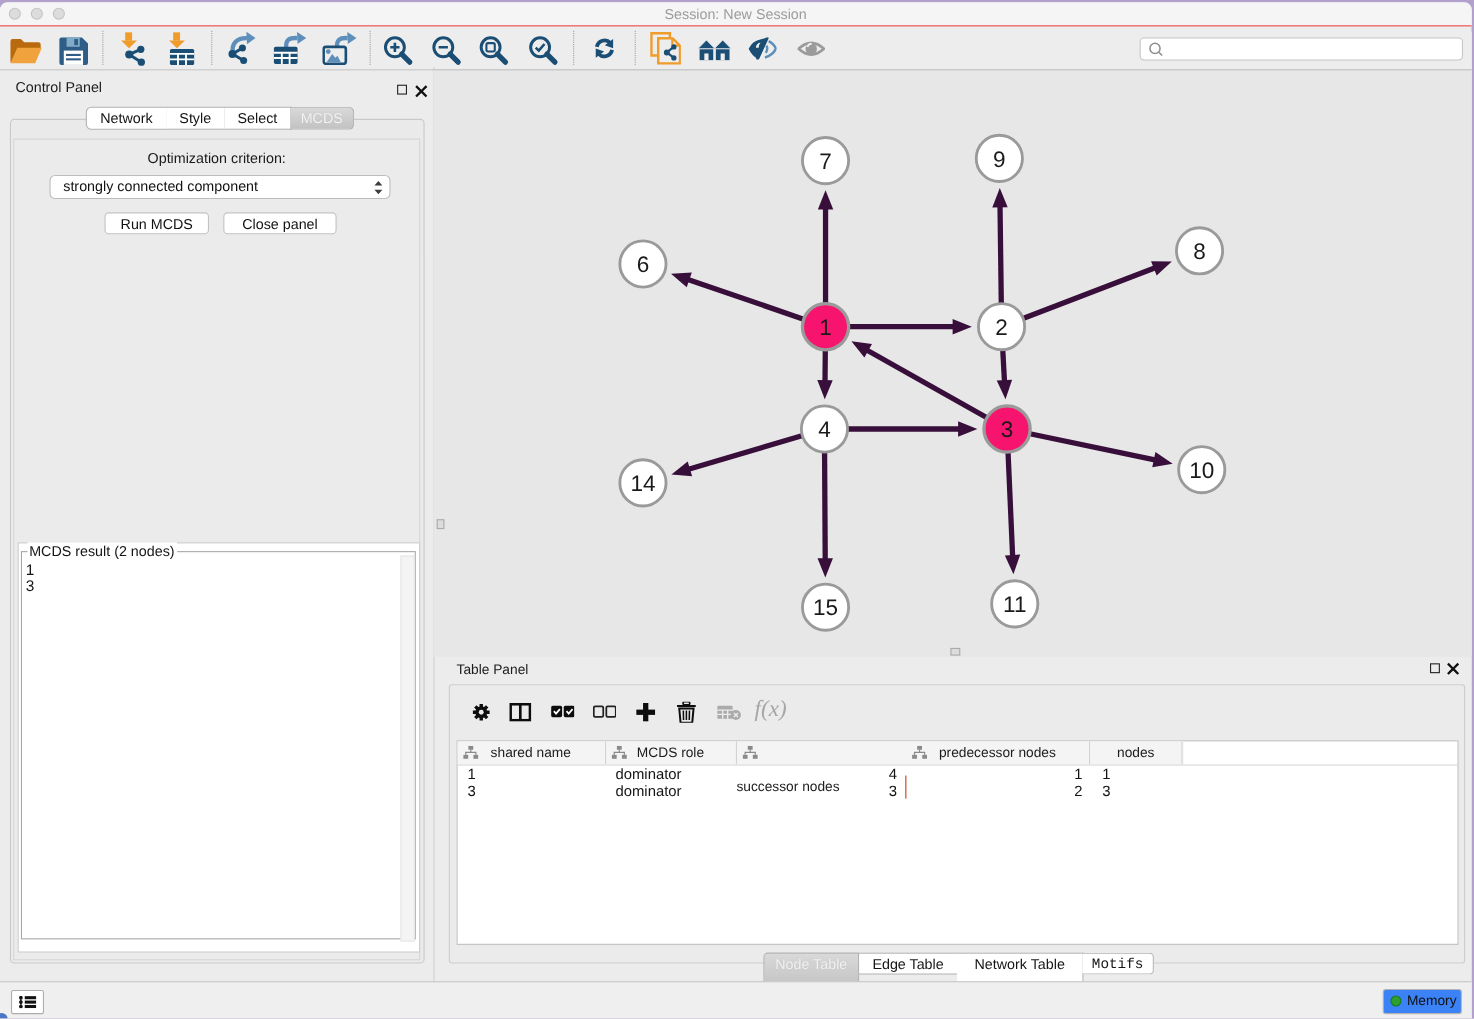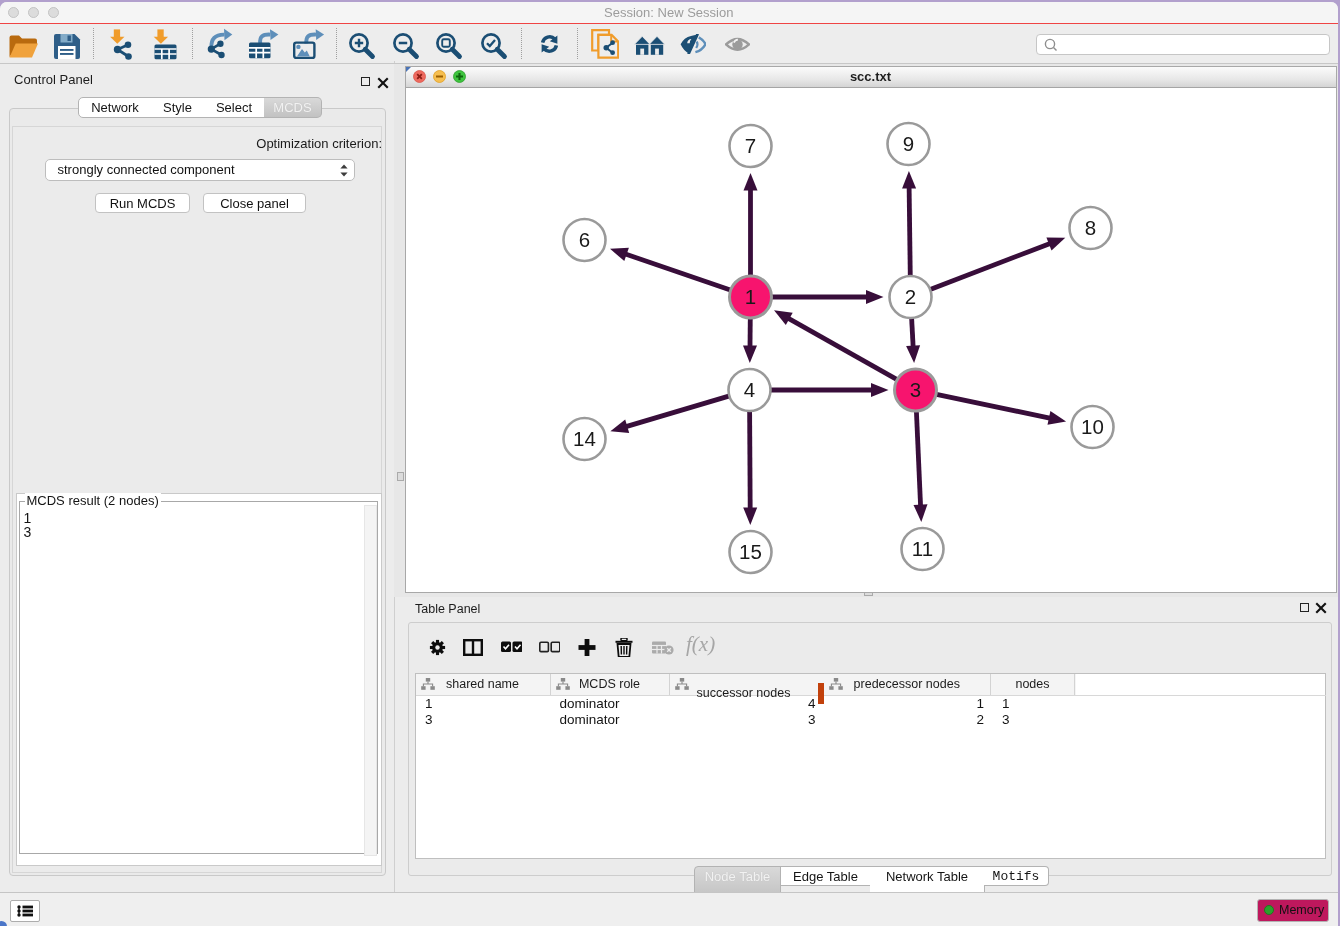--- a/index.html
+++ b/index.html
@@ -181,21 +181,21 @@
     <svg class="icon" style="left:377px;top:15.5px" width="12" height="12" viewBox="0 0 12 12">
         <path d="M2 0.5 L6 4.5 L10 0.5 L11.5 2 L7.5 6 L11.5 10 L10 11.5 L6 7.5 L2 11.5 L0.5 10 L4.5 6 L0.5 2 z" fill="#111"></path>
       </svg>
     <div class="abs" style="left:8.5px;top:47px;width:377px;height:768px;border:1px solid #c9c9c9;border-radius:4px;background:#eaeaea;box-sizing:border-box;"></div>
     <div class="abs" style="left:12px;top:64.5px;width:370px;height:747px;border:1px solid #d6d6d6;background:#ebebeb;box-sizing:border-box;"></div>
 
     <div class="tabseg" style="left:78px;top:36px;width:74px;height:21px;line-height:20px;border-radius:5px 0 0 5px;">Network</div>
     <div class="tabseg" style="left:151px;top:36px;width:54px;height:21px;line-height:20px;border-left:none;">Style</div>
     <div class="tabseg" style="left:204px;top:36px;width:61px;height:21px;line-height:20px;border-left:none;">Select</div>
     <div class="tabseg tabsel" style="left:264px;top:36px;width:58px;height:21px;line-height:20px;border-left:none;border-radius:0 5px 5px 0;">MCDS</div>
-    <div class="abs" style="left:12px;top:75px;width:370px;text-align:right;font-size:13px;color:#1a1a1a;">Optimization criterion:</div>
+    <div class="abs" style="left:12px;top:75px;width:370px;text-align:center;font-size:13px;color:#1a1a1a;">Optimization criterion:</div>
 
     <div class="abs" style="left:44.5px;top:98px;width:310px;height:21.5px;background:#fff;border:1px solid #bdbdbd;border-radius:5px;box-sizing:border-box;">
       <div class="abs" style="left:12px;top:0;font-size:13px;line-height:20px;color:#111;">strongly connected component</div>
       <svg class="icon" style="right:4.5px;top:3.5px" width="10" height="13" viewBox="0 0 10 13">
           <path d="M5 0.5 L8.6 4.6 H1.4 z" fill="#3c3c3c"></path>
           <path d="M5 12.5 L1.4 8.4 H8.6 z" fill="#3c3c3c"></path>
         </svg>
     </div>
     <div class="btn" style="left:95px;top:132px;width:95px;height:20px;line-height:19px;">Run MCDS</div>
     <div class="btn" style="left:203px;top:132px;width:103px;height:20px;line-height:19px;">Close panel</div>
@@ -204,42 +204,20 @@
       <div class="abs" style="left:2.5px;top:7px;width:359px;height:353px;border:1px solid #a8a8a8;box-sizing:border-box;"></div>
       <div class="abs" style="left:8px;top:-1px;background:#fff;padding:0 2px;font-size:13px;color:#141414;line-height:15px;">MCDS result (2 nodes)</div>
       <div class="abs" style="left:7px;top:17px;font-size:14px;line-height:14px;color:#141414;">1<br>3</div>
       <div class="abs" style="left:347.5px;top:11px;width:13px;height:351px;background:#f4f4f4;border:1px solid #e6e6e6;box-sizing:border-box;"></div>
     </div>
   </div>
 
   <div class="abs" style="left:394px;top:61.5px;width:943.5px;height:533.5px;background:#e7e7e7;"></div>
   <div class="abs" style="left:396.5px;top:470px;width:7px;height:9px;background:#dcdcdc;border:1px solid #aaa;box-sizing:border-box;"></div>
   <div class="abs" style="left:864px;top:587px;width:9px;height:7px;background:#dcdcdc;border:1px solid #aaa;box-sizing:border-box;"></div>
-  <div class="abs" style="left:404.5px;top:63.5px;width:932px;height:527px;background:#fff;border:1px solid #a8a8a8;box-sizing:border-box;">
-    <div class="abs" style="left:0;top:0;width:100%;height:20px;background:linear-gradient(#fbfbfb,#e8e8e8 60%,#d4d4d4);border-bottom:1px solid #a5a5a5;">
-      <svg class="icon" style="left:0;top:0" width="62" height="19">
-      <circle cx="13.5" cy="9.5" r="6" fill="#ee6a5f" stroke="#d8554a" stroke-width="0.8"></circle>
-      <g stroke="#8c1c14" stroke-width="1.8">
-            <line x1="11.2" y1="7.2" x2="15.8" y2="11.8"></line>
-            <line x1="15.8" y1="7.2" x2="11.2" y2="11.8"></line>
-          </g>
-      <circle cx="33.5" cy="9.5" r="6" fill="#f6be4f" stroke="#dfa023" stroke-width="0.8"></circle>
-      <line x1="30" y1="9.5" x2="37" y2="9.5" stroke="#9a5f00" stroke-width="2.1"></line>
-      <circle cx="53.5" cy="9.5" r="6" fill="#3ec43e" stroke="#2f9e2f" stroke-width="0.8"></circle>
-      <g stroke="#0d650d" stroke-width="2.1">
-            <line x1="50" y1="9.5" x2="57" y2="9.5"></line>
-            <line x1="53.5" y1="6" x2="53.5" y2="13"></line>
-          </g>
-        </svg>
-      <div class="abs" style="left:0;top:0;width:100%;text-align:center;font-size:13px;font-weight:bold;color:#1f1f1f;line-height:20px;">scc.txt</div>
-    </div>
-    <svg class="icon" style="left:0;top:0" width="5" height="5">
-        <path d="M0 0 H5 L0 5 z" fill="#4a74b8"></path>
-      </svg>
-  </div>
   <svg style="position:absolute;left:405.5px;top:84px" width="931" height="506" viewBox="405.5 86 931 506">
       <line x1="750.0" y1="278.0" x2="750.0" y2="188.5" stroke="#380e3a" stroke-width="4.8"></line>
       <polygon points="750.0,173.0 757.0,190.5 743.0,190.5" fill="#380e3a"></polygon>
       <line x1="732.0" y1="290.8" x2="624.2" y2="253.8" stroke="#380e3a" stroke-width="4.8"></line>
       <polygon points="609.5,248.8 628.4,247.8 623.8,261.1" fill="#380e3a"></polygon>
       <line x1="769.0" y1="297.0" x2="867.5" y2="297.0" stroke="#380e3a" stroke-width="4.8"></line>
       <polygon points="883.0,297.0 865.5,304.0 865.5,290.0" fill="#380e3a"></polygon>
       <line x1="749.8" y1="316.0" x2="749.5" y2="347.5" stroke="#380e3a" stroke-width="4.8"></line>
       <polygon points="749.3,363.0 742.5,345.4 756.5,345.6" fill="#380e3a"></polygon>
       <line x1="909.8" y1="278.0" x2="908.6" y2="186.5" stroke="#380e3a" stroke-width="4.8"></line>
@@ -369,21 +347,21 @@
     <svg class="icon" style="left:555.5px;top:676px" width="14" height="12" viewBox="0 0 14 12">
       <g fill="#8a8a8a">
         <rect x="4.8" y="0" width="4.4" height="3.6"></rect>
         <rect x="0.2" y="8.2" width="4.4" height="3.6"></rect>
         <rect x="9.4" y="8.2" width="4.4" height="3.6"></rect>
       </g>
       <g stroke="#8a8a8a" stroke-width="1.1" fill="none">
         <path d="M7 3.6 V6 M2.4 8.2 V6 H11.6 V8.2"></path>
       </g>
     </svg>
-    <div class="abs" style="left:669.5px;top:681px;width:154.0px;height:21px;border-right:6px solid #c2410c;box-sizing:border-box;text-align:center;font-size:12.5px;color:#1c1c1c;line-height:21px;">successor nodes</div>
+    <div class="abs" style="left:669.5px;top:703px;width:154.0px;height:21px;border-right:1px solid #c2410c;box-sizing:border-box;text-align:left;font-size:12.5px;color:#1c1c1c;line-height:21px;">successor nodes</div>
     <svg class="icon" style="left:674.5px;top:676px" width="14" height="12" viewBox="0 0 14 12">
       <g fill="#8a8a8a">
         <rect x="4.8" y="0" width="4.4" height="3.6"></rect>
         <rect x="0.2" y="8.2" width="4.4" height="3.6"></rect>
         <rect x="9.4" y="8.2" width="4.4" height="3.6"></rect>
       </g>
       <g stroke="#8a8a8a" stroke-width="1.1" fill="none">
         <path d="M7 3.6 V6 M2.4 8.2 V6 H11.6 V8.2"></path>
       </g>
     </svg>
@@ -421,20 +399,20 @@
       <svg width="16" height="12" style="position:absolute;left:6px;top:4px">
         <circle cx="2" cy="2" r="1.7" fill="#111"></circle>
           <rect x="5.5" y="0.6" width="10.5" height="2.8" fill="#111"></rect>
         <circle cx="2" cy="6" r="1.7" fill="#111"></circle>
           <rect x="5.5" y="4.6" width="10.5" height="2.8" fill="#111"></rect>
         <circle cx="2" cy="10" r="1.7" fill="#111"></circle>
           <rect x="5.5" y="8.6" width="10.5" height="2.8" fill="#111"></rect>
         <rect x="1.4" y="2" width="1.2" height="8" fill="#111"></rect>
       </svg>
     </div>
-    <div class="abs" style="left:1257px;top:6px;width:70px;height:21px;background:#be185d;border:1px solid #b3b3b3;border-radius:3px;">
+    <div class="abs" style="left:1257px;top:6px;width:70px;height:21px;background:#3b82f6;border:1px solid #b3b3b3;border-radius:3px;">
       <div class="abs" style="left:6px;top:5px;width:10px;height:10px;border-radius:50%;background:#2ca02c;border:1px solid #1f7a1f;box-sizing:border-box"></div>
       <div class="abs" style="left:21px;top:0;font-size:12.5px;line-height:21px;color:#111;">Memory</div>
     </div>
   </div>
 
   <div class="abs" style="left:-4px;top:919px;width:11px;height:11px;border-radius:50%;background:#4b76c8;"></div>
 </div>
 
 </body></html>

